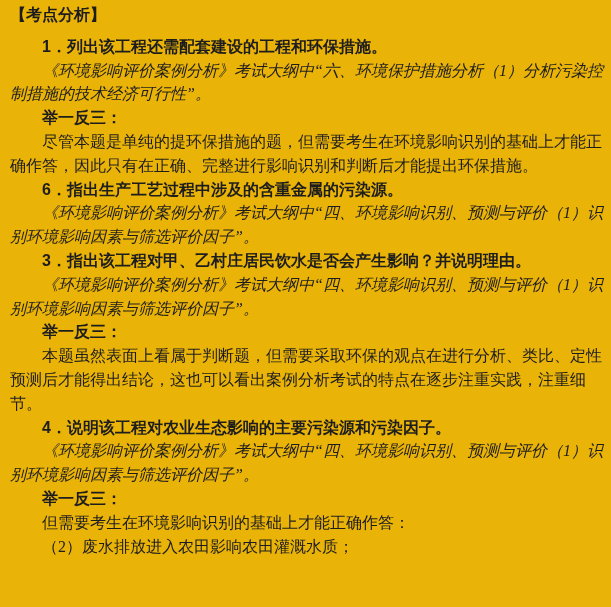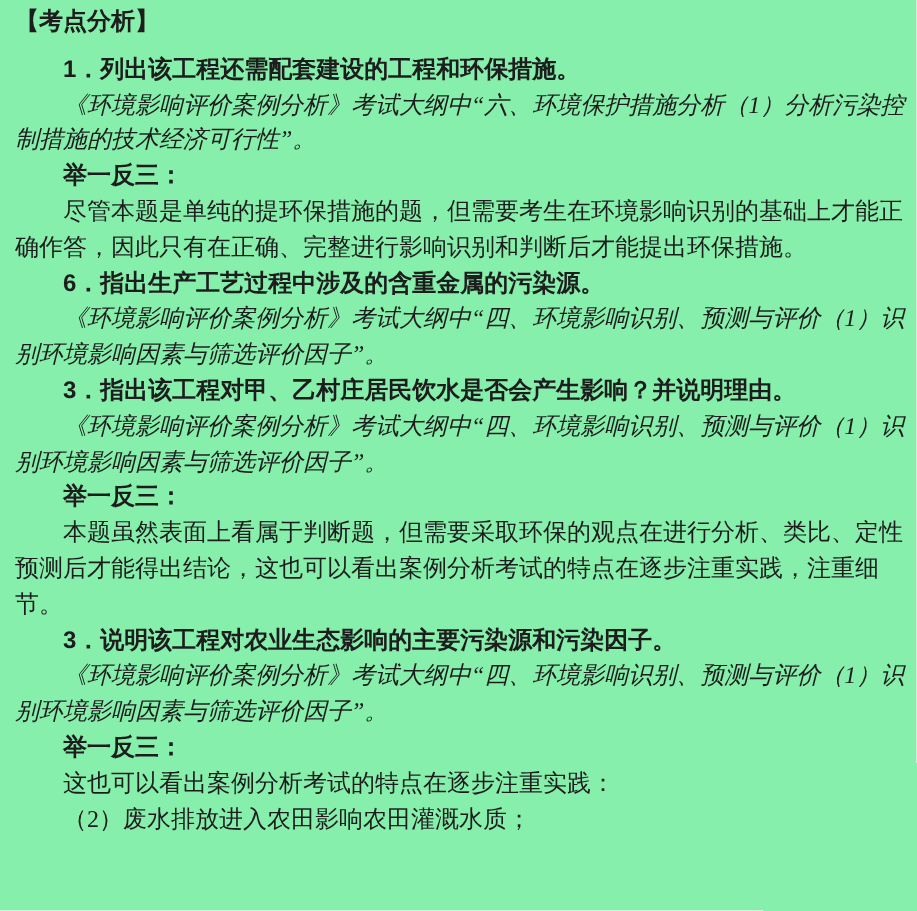--- a/index.html
+++ b/index.html
@@ -4,21 +4,21 @@
 <style>
   html, body {
     margin: 0;
     padding: 0;
     background: #ffffff;
   }
   .page {
     width: 611px;
     height: 607px;
     box-sizing: border-box;
-    background: #86efac;
+    background: #eab308;
     padding: 3px 6px 0 10px;
     overflow: hidden;
     font-family: "Liberation Serif", serif;
   }
   .page p {
     margin: 0;
     font-size: 16px;
     line-height: 23.8px;
     text-indent: 2em;
     color: #1d1d1d;
@@ -65,19 +65,19 @@
   <p class="body-text">尽管本题是单纯的提环保措施的题，但需要考生在环境影响识别的基础上才能正确作答，因此只有在正确、完整进行影响识别和判断后才能提出环保措施。</p>
 
   <p class="question">6．指出生产工艺过程中涉及的含重金属的污染源。</p>
   <p class="syllabus">《环境影响评价案例分析》考试大纲中“四、环境影响识别、预测与评价（1）识别环境影响因素与筛选评价因子”。</p>
 
   <p class="question">3．指出该工程对甲、乙村庄居民饮水是否会产生影响？并说明理由。</p>
   <p class="syllabus">《环境影响评价案例分析》考试大纲中“四、环境影响识别、预测与评价（1）识别环境影响因素与筛选评价因子”。</p>
   <p class="reflect-label">举一反三：</p>
   <p class="body-text">本题虽然表面上看属于判断题，但需要采取环保的观点在进行分析、类比、定性预测后才能得出结论，这也可以看出案例分析考试的特点在逐步注重实践，注重细节。</p>
 
-  <p class="question">3．说明该工程对农业生态影响的主要污染源和污染因子。</p>
+  <p class="question">4．说明该工程对农业生态影响的主要污染源和污染因子。</p>
   <p class="syllabus">《环境影响评价案例分析》考试大纲中“四、环境影响识别、预测与评价（1）识别环境影响因素与筛选评价因子”。</p>
   <p class="reflect-label">举一反三：</p>
-  <p class="body-text">这也可以看出案例分析考试的特点在逐步注重实践：</p>
+  <p class="body-text">但需要考生在环境影响识别的基础上才能正确作答：</p>
 
   <p class="body-text">（2）废水排放进入农田影响农田灌溉水质；</p>
 </div>
 
 </body></html>

